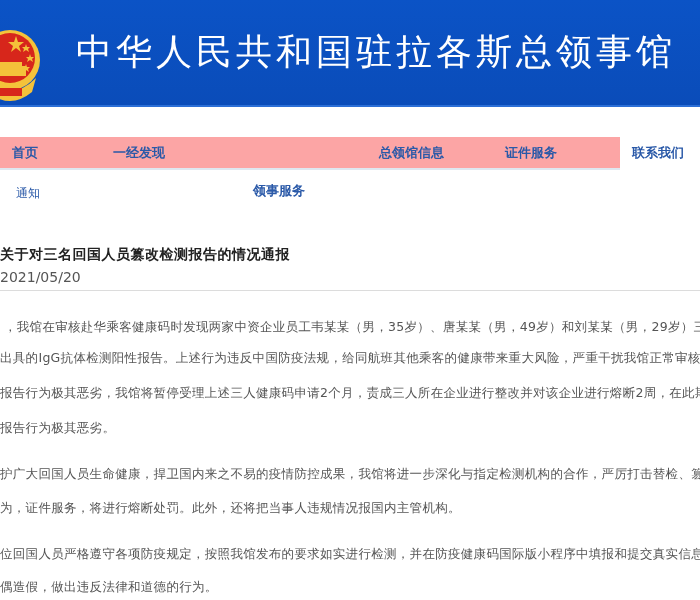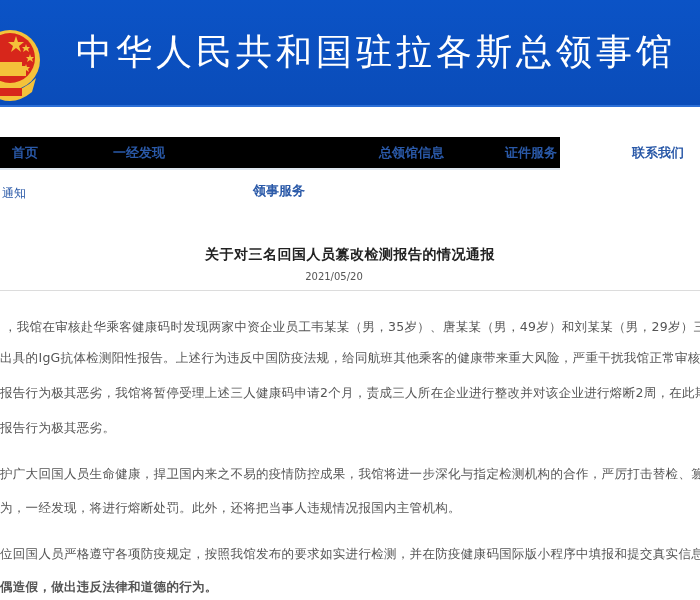--- a/index.html
+++ b/index.html
@@ -22,42 +22,42 @@
       white-space: nowrap; line-height: 44px;
     }
     .title-en {
       position: absolute; left: 76px; top: 76px;
       font-family: "DejaVu Sans", sans-serif;
       font-size: 20.5px; color: #eaf2ff; white-space: nowrap; letter-spacing: -0.4px;
       line-height: 26px;
     }
 
     .nav {
-      position: absolute; left: 0; top: 137px; width: 560px; height: 33px;
-      background: #000000; border-bottom: 2px solid #dfe7f0;
+      position: absolute; left: 0; top: 137px; width: 620px; height: 33px;
+      background: #fca5a5; border-bottom: 2px solid #dfe7f0;
     }
     .nav-item {
       position: absolute; top: 6px; font-family: "DejaVu Serif", serif;
       font-size: 13px; font-weight: bold; color: #2a59a8; white-space: nowrap;
       cursor: pointer; line-height: 20px;
     }
 
     .breadcrumb {
-      position: absolute; left: 2px; top: 185px; font-size: 12px; color: #2a59a8;
+      position: absolute; left: 16px; top: 185px; font-size: 12px; color: #2a59a8;
       white-space: nowrap; line-height: 16px;
     }
 
     .article-title {
-      position: absolute; left: 0; width: 700px; top: 244px; text-align: center;
+      position: absolute; left: 0; width: 700px; top: 244px; 
       font-family: "DejaVu Serif", serif; font-size: 14px; font-weight: bold; color: #222;
       letter-spacing: 0.5px; line-height: 20px;
     }
     .article-date {
-      position: absolute; left: 0; width: 668px; top: 269px; text-align: center;
-      font-size: 10px; color: #555; line-height: 16px;
+      position: absolute; left: 0; width: 668px; top: 269px; text-align: left;
+      font-size: 14px; color: #555; line-height: 16px;
     }
     .divider {
       position: absolute; left: 0; top: 290px; width: 700px; height: 1px; background: #dcdcdc;
     }
 
     .para-line {
       position: absolute; left: 0; font-size: 12.5px; color: #555; white-space: nowrap;
       line-height: 18px; letter-spacing: 0.3px;
     }
   </style>
@@ -93,15 +93,15 @@
 
 <h1 class="article-title">关于对三名回国人员篡改检测报告的情况通报</h1>
 <div class="article-date">2021/05/20</div>
 <div class="divider"></div>
 
 <div class="para-line" style="top:318px; left:4px;">，我馆在审核赴华乘客健康码时发现两家中资企业员工韦某某（男，35岁）、唐某某（男，49岁）和刘某某（男，29岁）三人篡</div>
 <div class="para-line" style="top:349px; left:0px;">出具的IgG抗体检测阳性报告。上述行为违反中国防疫法规，给同航班其他乘客的健康带来重大风险，严重干扰我馆正常审核工</div>
 <div class="para-line" style="top:384px; left:0px;">报告行为极其恶劣，我馆将暂停受理上述三人健康码申请2个月，责成三人所在企业进行整改并对该企业进行熔断2周，在此期间</div>
 <div class="para-line" style="top:419px; left:0px;">报告行为极其恶劣。</div>
 <div class="para-line" style="top:465px; left:0px;">护广大回国人员生命健康，捍卫国内来之不易的疫情防控成果，我馆将进一步深化与指定检测机构的合作，严厉打击替检、篡改</div>
-<div class="para-line" style="top:499px; left:0px;">为，一经发现，将进行熔断处罚。此外，还将把当事人违规情况报国内主管机构。</div>
+<div class="para-line" style="top:499px; left:0px;">为，证件服务，将进行熔断处罚。此外，还将把当事人违规情况报国内主管机构。</div>
 <div class="para-line" style="top:545px; left:0px;">位回国人员严格遵守各项防疫规定，按照我馆发布的要求如实进行检测，并在防疫健康码国际版小程序中填报和提交真实信息，</div>
-<div class="para-line" style="top:578px; left:0px;font-weight:bold;">偶造假，做出违反法律和道德的行为。</div>
+<div class="para-line" style="top:578px; left:0px;">偶造假，做出违反法律和道德的行为。</div>
 
 </body></html>

